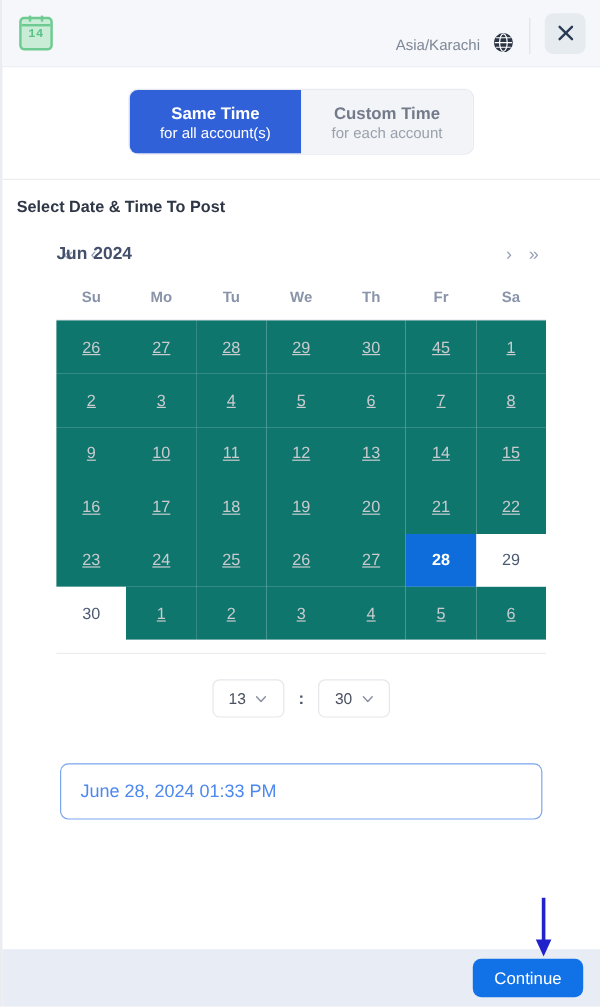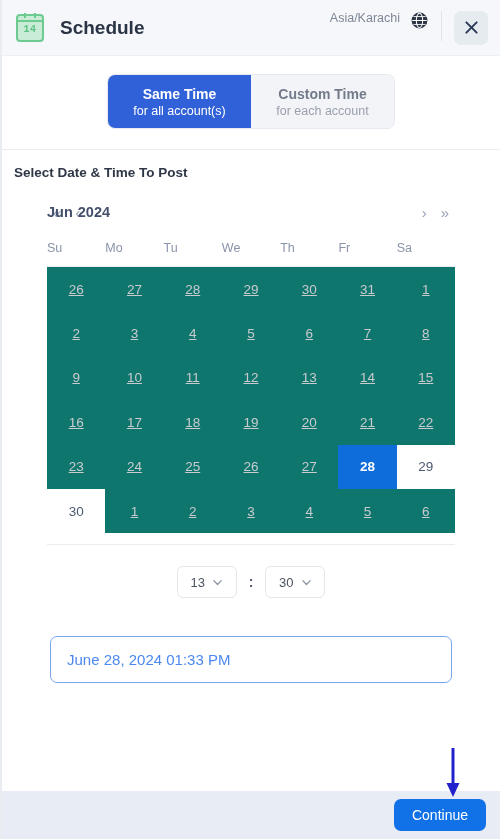--- a/index.html
+++ b/index.html
@@ -47,21 +47,21 @@
   .cal-icon .cal-num {
     font-size: 10px; color: #5cc286; font-weight: 600;
     line-height: 1; padding-bottom: 5px; letter-spacing: .5px;
     font-family: "Liberation Mono", monospace;
   }
   .title {
     font-size: 19px; color: #2b3445; font-weight: 600;
     margin-left: 16px;
   }
   .hdr-right {
-    margin-left: auto; display: flex; align-items: flex-start; gap: 10px;
+    margin-left: auto; display: flex; align-items: flex-end; gap: 10px;
   }
   .tz-label { font-size: 12.5px; color: #7e8796; }
   .globe { width: 19px; height: 19px; display:block; }
   .divider-v { width: 1px; height: 30px; background: #dfe3ea; margin: 0 2px; }
   .close-btn {
     width: 34px; height: 34px; border-radius: 7px;
     background: #e6ebf0;
     display: flex; align-items: center; justify-content: center;
     cursor: pointer; border: none;
   }
@@ -117,21 +117,21 @@
   .nav-right { display: flex; gap: 2px; margin-left: auto; }
   .cal-month {
     position: absolute; left: 0; right: 0; 
     font-size: 14.5px; font-weight: 700; color: #44506b;
     pointer-events: none;
   }
   .cal-month .m-sep { display:inline-block; width: 5px; }
 
   .dow-row { display: grid; grid-template-columns: repeat(7,1fr); margin-top: 15px; }
   .dow {
-    font-size: 12.5px; color: #8a94a9; font-weight: 400;
+    text-align: center; font-size: 12.5px; color: #8a94a9; font-weight: 700;
     padding-bottom: 11px;
   }
   .hr-cal { height: 1px; background: #eceef2; }
 
   .grid { display: grid; grid-template-columns: repeat(7,1fr); }
   .day {
     height: 44.4px;
     display: flex; align-items: center; justify-content: center;
     font-size: 13.5px;
     cursor: pointer;
@@ -195,21 +195,20 @@
 
 <div class="modal">
 
   <div class="header">
     <div class="cal-icon">
       <span class="peg l"></span>
       <span class="peg r"></span>
       <span class="cal-top"></span>
       <span class="cal-num">14</span>
     </div>
-    <div class="title">Schedule</div>
 
     <div class="hdr-right">
       <span class="tz-label">Asia/Karachi</span>
       <span>
         <svg class="globe" viewBox="0 0 24 24" fill="none" stroke="#2b3445" stroke-width="1.6">
           <circle cx="12" cy="12" r="9.2" fill="#2b3445" stroke="none"></circle>
           <circle cx="12" cy="12" r="9.2" stroke="#2b3445"></circle>
           <ellipse cx="12" cy="12" rx="4" ry="9.2" stroke="#ffffff" fill="none" stroke-width="1.3"></ellipse>
           <line x1="2.8" y1="12" x2="21.2" y2="12" stroke="#ffffff" stroke-width="1.3"></line>
           <line x1="4.3" y1="7" x2="19.7" y2="7" stroke="#ffffff" stroke-width="1.1"></line>
@@ -271,21 +270,21 @@
         <div class="dow">Fr</div>
         <div class="dow">Sa</div>
       </div>
       <div class="hr-cal"></div>
       <div class="grid" id="calendar-grid">
           <div class="day disabled">26</div>
           <div class="day disabled">27</div>
           <div class="day disabled">28</div>
           <div class="day disabled">29</div>
           <div class="day disabled">30</div>
-          <div class="day disabled">31</div>
+          <div class="day disabled">45</div>
           <div class="day disabled">1</div>
           <div class="day disabled">2</div>
           <div class="day disabled">3</div>
           <div class="day disabled">4</div>
           <div class="day disabled">5</div>
           <div class="day disabled">6</div>
           <div class="day disabled">7</div>
           <div class="day disabled">8</div>
           <div class="day disabled">9</div>
           <div class="day disabled">10</div>

